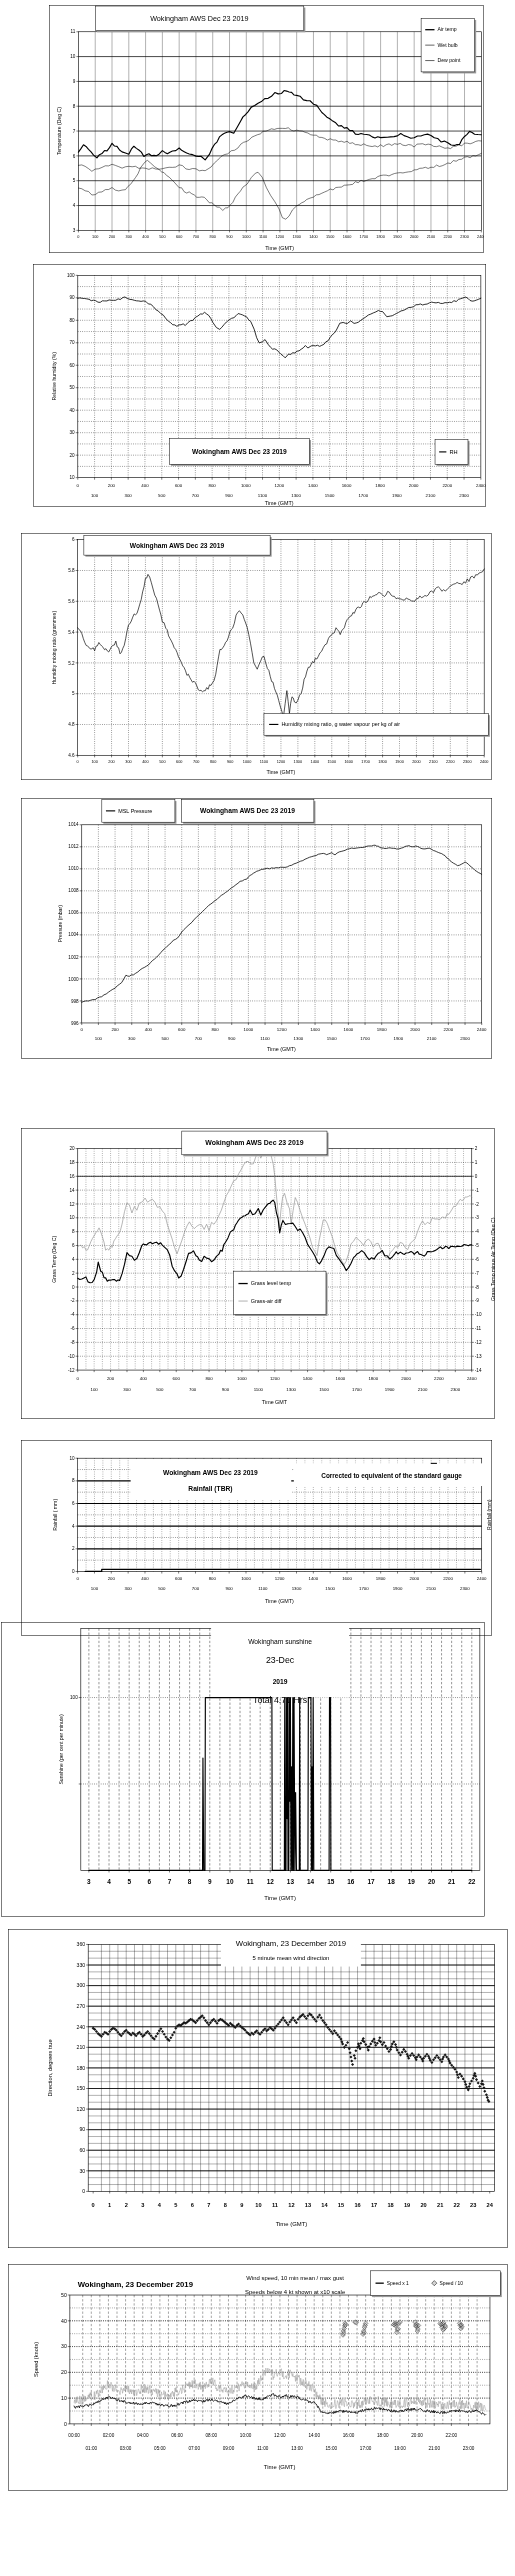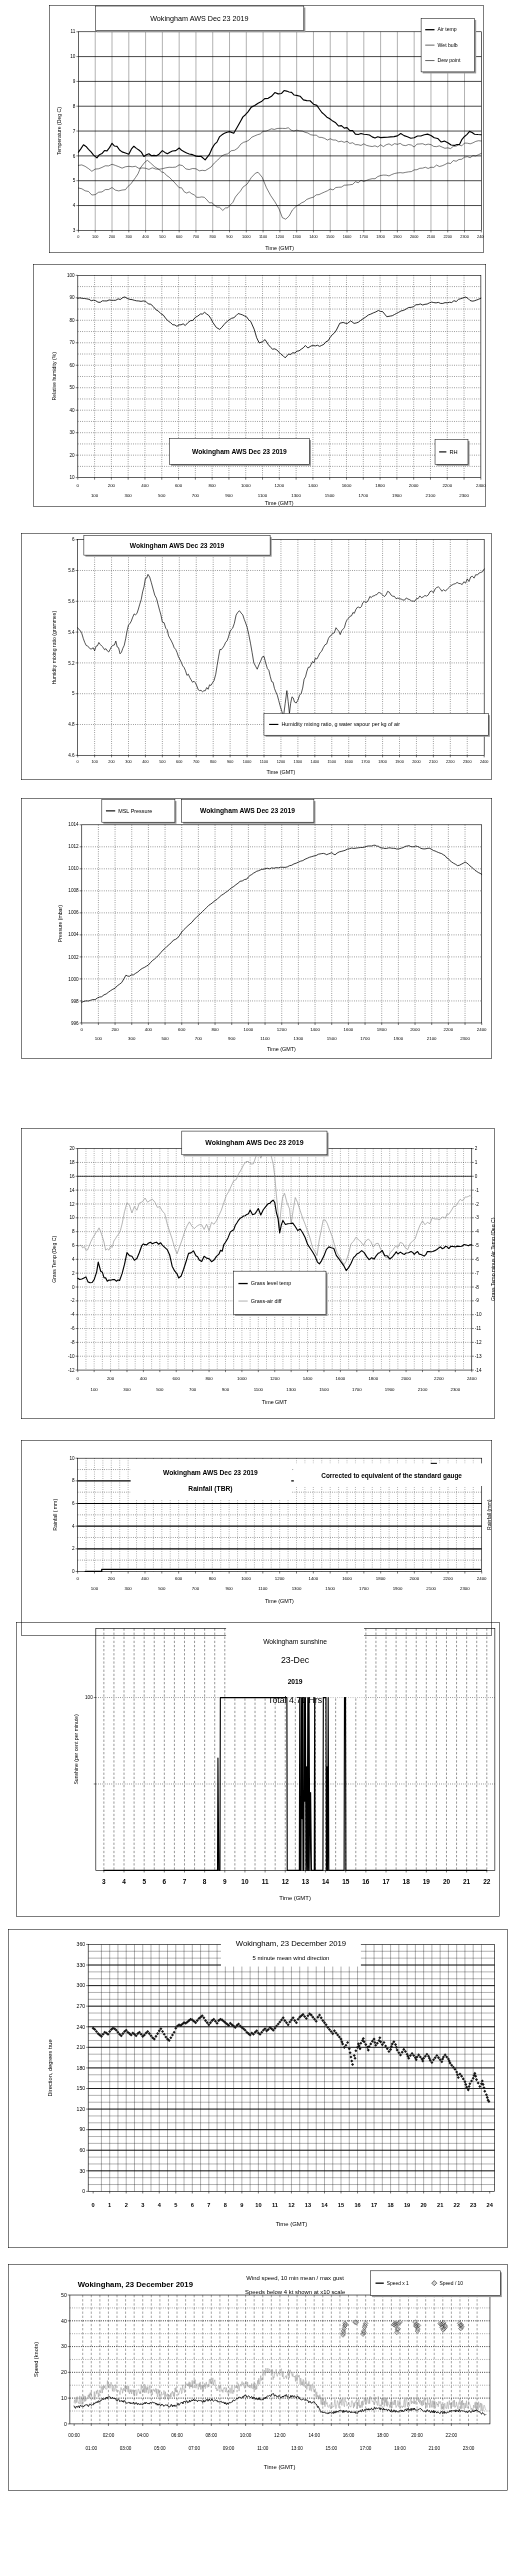--- a/index.html
+++ b/index.html
@@ -815,21 +815,21 @@
         <text x="862.2916666666667" y="291.975" font-size="8.5" text-anchor="middle">2300</text>
         <text x="502" y="316.675" font-size="10.5" text-anchor="middle">Time (GMT)</text>
         <text x="66" y="148.5" font-size="10" text-anchor="middle" transform="rotate(-90 66 145)">Rainfall ( mm)</text>
         <text x="910" y="148.5" font-size="10" text-anchor="middle" transform="rotate(-90 910 145)">Rainfall (mm)</text>
         <line x1="796" y1="45" x2="808" y2="45" stroke="#000" stroke-width="2"></line>
         <text x="368" y="67.55" font-size="13" text-anchor="middle" font-weight="bold">Wokingham AWS Dec 23 2019</text>
         <text x="368" y="99.55" font-size="13" text-anchor="middle" font-weight="bold">Rainfall (TBR)</text>
         <text x="720" y="73.375" font-size="12.5" text-anchor="middle" font-weight="bold">Corrected to equivalent of the standard gauge</text>
       </svg>
     </figure>
-  <figure class="chart" aria-label="sunshine" style="left: 16px; top: 1622px; width: 484px; height: 295px;">
+  <figure class="chart" aria-label="sunshine" style="left: 1px; top: 1622px; width: 484px; height: 295px;">
       <svg width="484" height="295" viewBox="0 0 940 572">
         <rect x="0.5" y="0.5" width="939" height="571" fill="none" stroke="#000" stroke-width="1"></rect>
         <line x1="170.65656565656565" y1="12" x2="170.65656565656565" y2="482" stroke="#000" stroke-width="0.8" stroke-dasharray="4.5 3.5"></line>
         <line x1="190.22727272727272" y1="12" x2="190.22727272727272" y2="482" stroke="#000" stroke-width="0.8" stroke-dasharray="4.5 3.5"></line>
         <line x1="209.7979797979798" y1="12" x2="209.7979797979798" y2="482" stroke="#000" stroke-width="0.8" stroke-dasharray="4.5 3.5"></line>
         <line x1="229.3686868686869" y1="12" x2="229.3686868686869" y2="482" stroke="#000" stroke-width="0.8" stroke-dasharray="4.5 3.5"></line>
         <line x1="248.93939393939394" y1="12" x2="248.93939393939394" y2="482" stroke="#000" stroke-width="0.8" stroke-dasharray="4.5 3.5"></line>
         <line x1="268.51010101010104" y1="12" x2="268.51010101010104" y2="482" stroke="#000" stroke-width="0.8" stroke-dasharray="4.5 3.5"></line>
         <line x1="288.0808080808081" y1="12" x2="288.0808080808081" y2="482" stroke="#000" stroke-width="0.8" stroke-dasharray="4.5 3.5"></line>
         <line x1="307.6515151515151" y1="12" x2="307.6515151515151" y2="482" stroke="#000" stroke-width="0.8" stroke-dasharray="4.5 3.5"></line>

